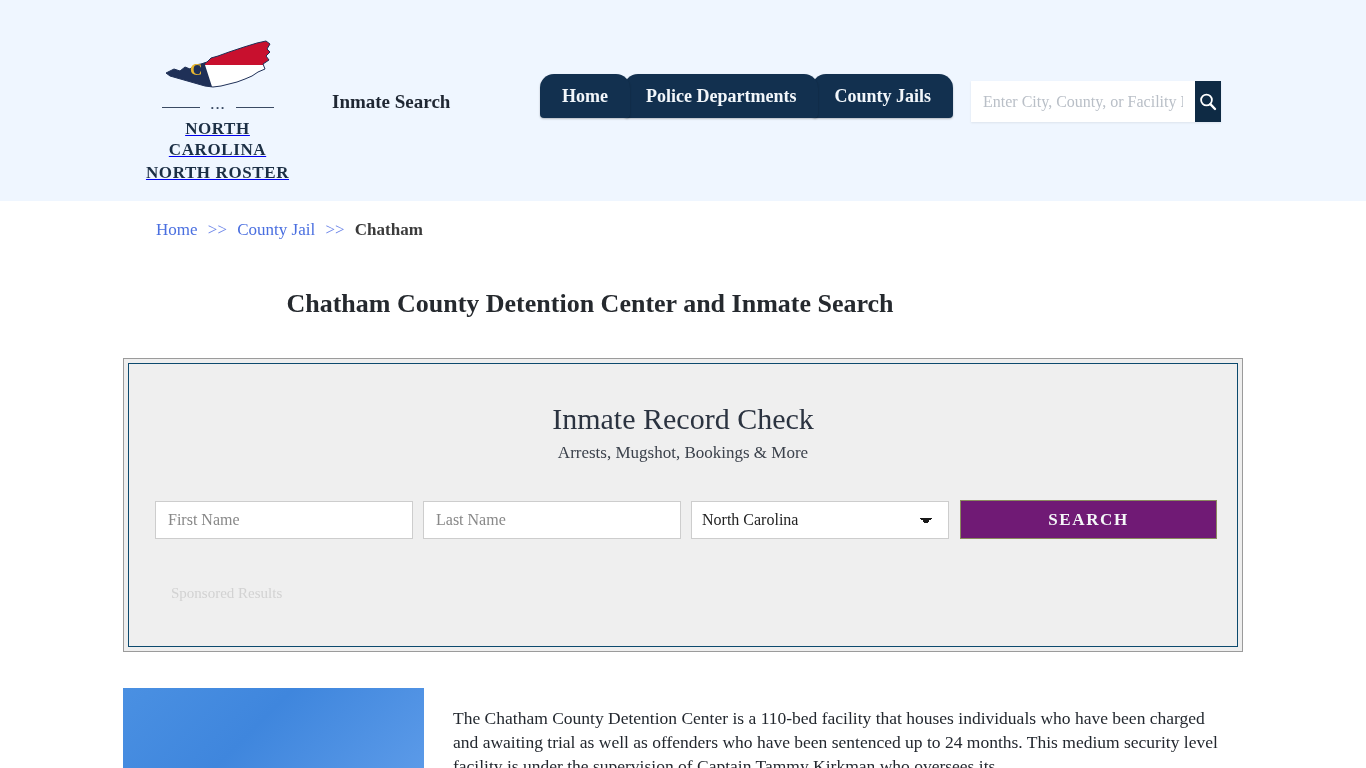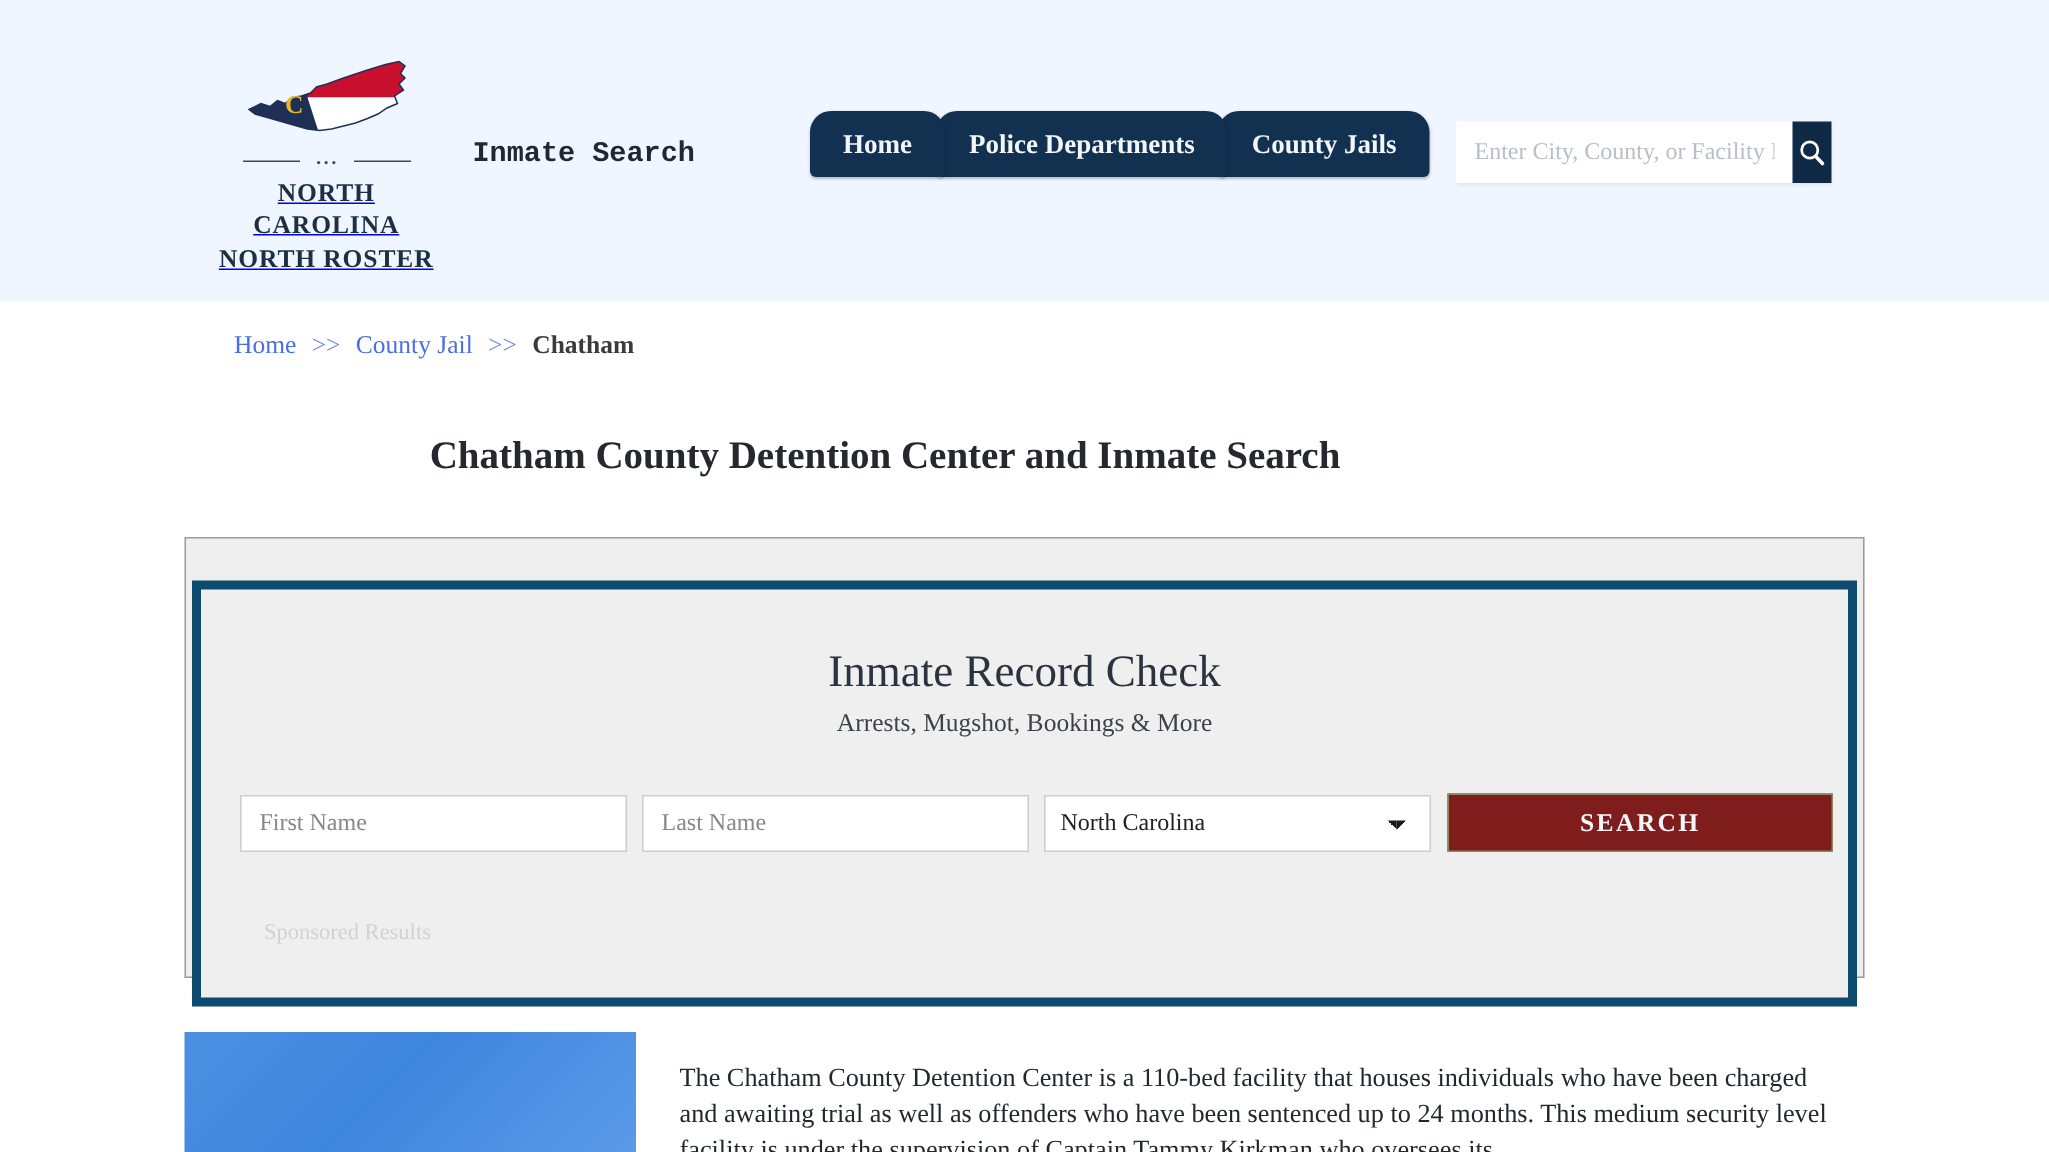--- a/index.html
+++ b/index.html
@@ -68,25 +68,25 @@
     color: #1c2f45;
     font-size: 17px;
     letter-spacing: 0.6px;
     line-height: 21px;
     margin-top: 2px;
   }
 
   
   .tagline {
     position: absolute;
-    left: 315px; top: 91px;
+    left: 332px; top: 91px;
     font-size: 19px;
     font-weight: bold;
     color: #1f2733;
-    font-family: Liberation Mono, monospace;
+    font-family: Liberation Serif, serif;
     white-space: nowrap;
   }
 
   
   .main-nav {
     position: absolute;
     left: 540px; top: 74px;
     height: 44px;
     display: flex;
     align-items: flex-end;
@@ -182,24 +182,23 @@
   .record-panel {
     position: absolute;
     left: 123px; top: 358px;
     width: 1120px; height: 294px;
     background: #eeeeee;
     border: 1px solid #9b9b9b;
     padding: 4px;
   }
   .record-panel-inner {
     width: 100%; height: 100%;
-    border: 6px solid #0c4a6e;
+    border: 1px solid #0c4a6e;
     background: #efefef;
     position: relative;
-    margin-top: 24px;
   }
   .panel-heading {
     text-align: center;
     font-size: 30px;
     color: #2b3340;
     font-family: "Liberation Serif", serif;
     margin-top: 38px;
   }
   .panel-sub {
     text-align: center;
@@ -242,21 +241,21 @@
     -webkit-appearance: none;
     appearance: none;
     background-image: linear-gradient(45deg, transparent 50%, #1a1a1a 50%),
                       linear-gradient(135deg, #1a1a1a 50%, transparent 50%);
     background-position: calc(100% - 22px) 16px, calc(100% - 16px) 16px;
     background-size: 6px 6px, 6px 6px;
     background-repeat: no-repeat;
   }
   .search-submit {
     width: 257px; height: 39px;
-    background: #7f1d1d;
+    background: #701a75;
     border: 1px solid #8a8a5e;
     color: #f4f6f8;
     font-family: "Liberation Serif", serif;
     font-size: 17px;
     font-weight: bold;
     letter-spacing: 1.6px;
     cursor: pointer;
   }
   .sponsored {
     position: absolute;

